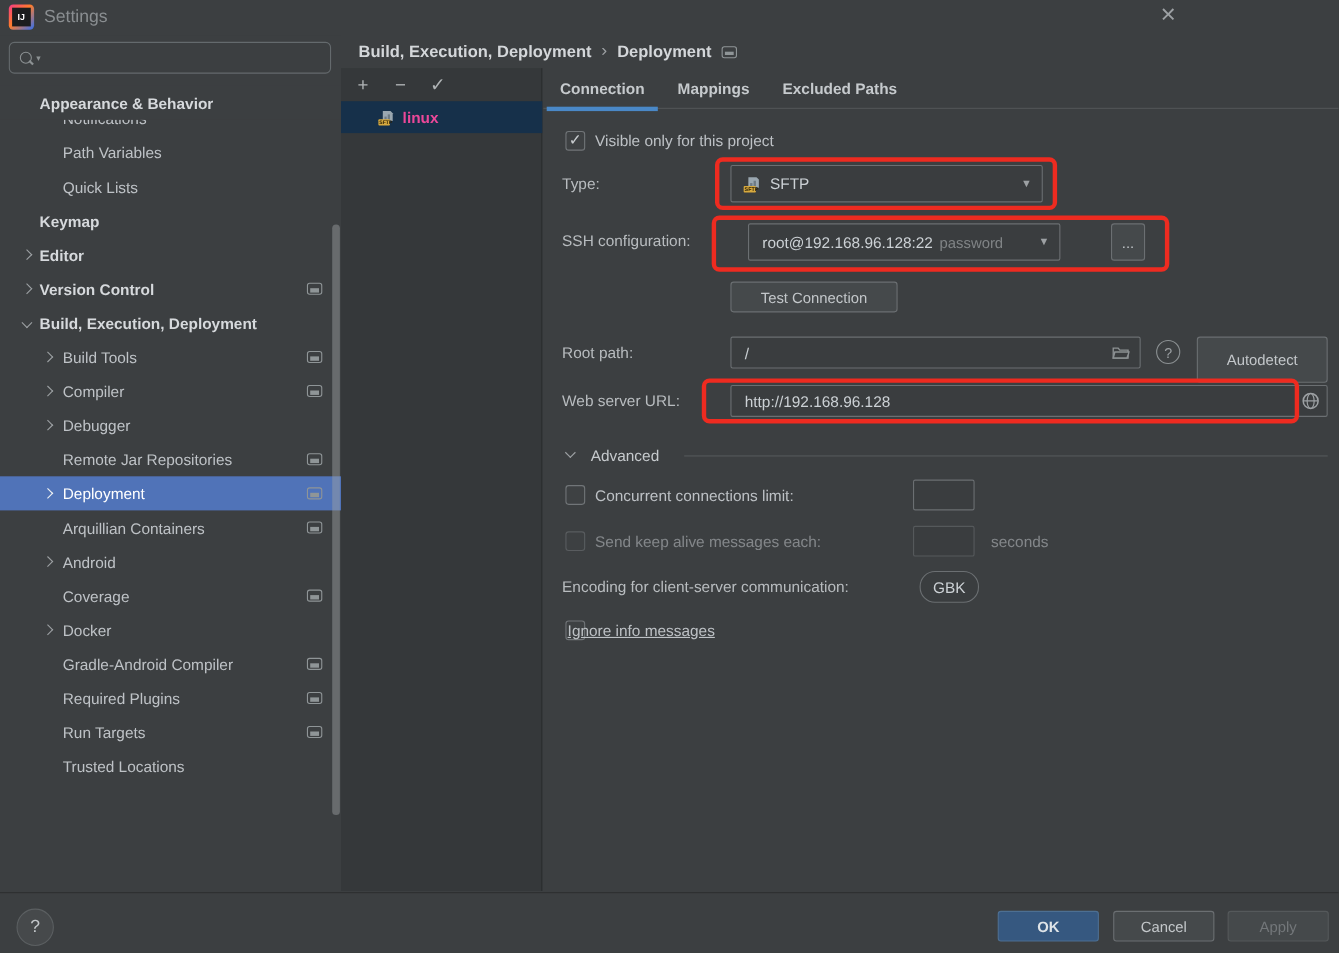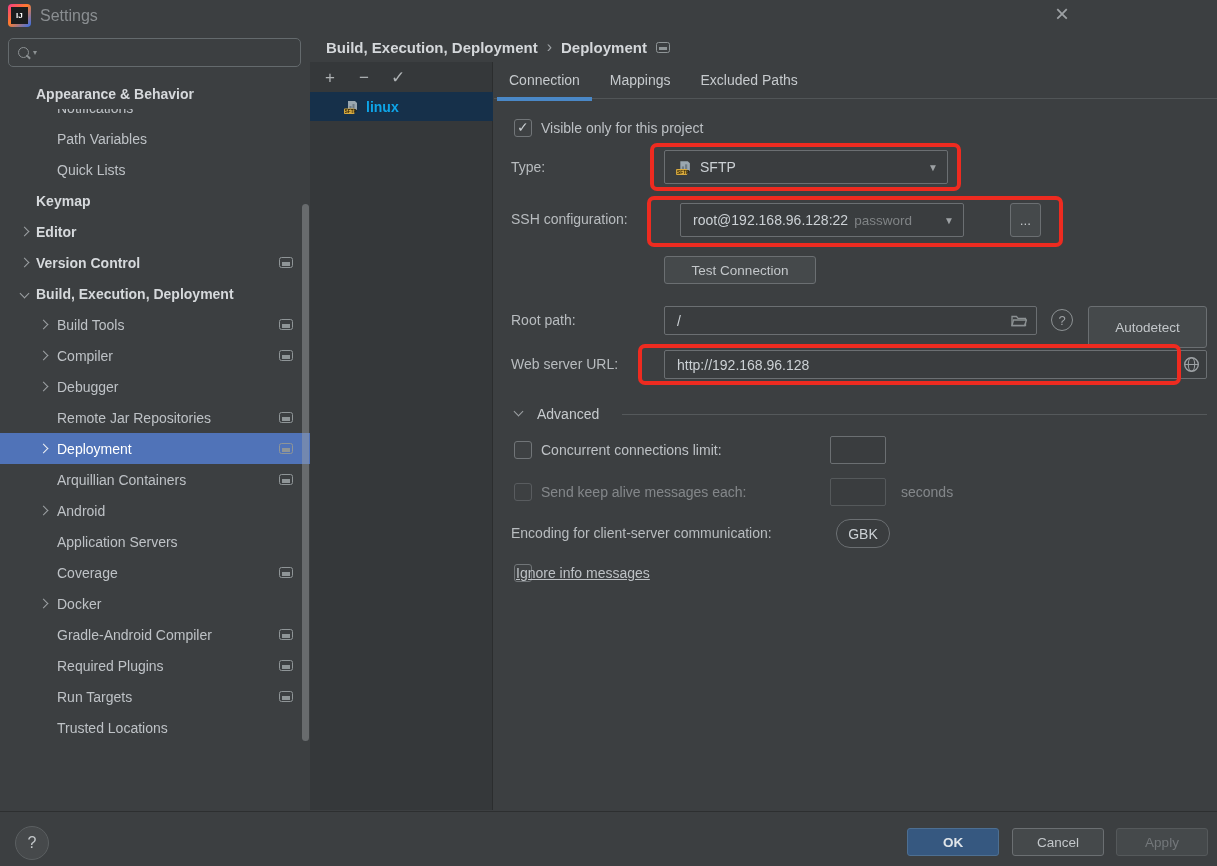--- a/index.html
+++ b/index.html
@@ -54,27 +54,27 @@
   .crumb-sep { color:#9da1a4; font-weight:normal; font-size:16px; }
   .bc-screen { position:relative; width:14px; height:11px; border:1.4px solid #8f9597; border-radius:2.5px; }
   .bc-screen::after { content:''; position:absolute; left:2px; right:2px; bottom:1.5px; height:3.5px; background:#8f9597; }
 
   
   .server-panel { position:absolute; left:310px; top:62px; width:183px; height:748px; background:#35383a;
                   border-right:1px solid #2b2d2e; }
   .srv-toolbar { position:absolute; left:0; top:0; width:183px; height:30px; display:flex; align-items:center; gap:18px; padding-left:12px; }
   .tool-ic { color:#afb3b5; font-size:17px; line-height:1; cursor:pointer; width:16px; text-align:center; }
   .srv-list { position:absolute; left:0; top:30px; width:183px; }
-  .srv-row { height:29px; display:flex; align-items:center; padding-left:33px; color:#0ea5e9; font-weight:bold; cursor:pointer; }
+  .srv-row { height:29px; display:flex; align-items:center; padding-left:33px; color:#ec4899; font-weight:bold; cursor:pointer; }
   .srv-row.selected { background:var(--list-sel); }
   .srv-row svg { margin-right:7px; flex:none; }
 
   
   .tabs { position:absolute; left:494px; top:62px; right:0; height:37px; display:flex; align-items:center;
-          border-bottom:1px solid #515557; }
+          border-bottom:1px solid #515557;font-weight:bold; }
   .tab { position:relative; height:37px; display:flex; align-items:center; padding:0 15px; color:#c6cacd; cursor:pointer; }
   .tab.active::after { content:''; position:absolute; left:3px; right:3px; bottom:-2px; height:4px; background:var(--tab-line); }
 
   
   .flabel { position:absolute; color:#b8bcbf; }
   .field { position:absolute; background:#3a3d3f; border:1px solid #6b6f72; border-radius:2px;
            display:flex; align-items:center; color:#ccd1d5; cursor:text; }
   .combo { cursor:pointer; }
   .dd-arrow { position:absolute; right:9px; color:#9da1a4; font-size:10px; }
   .hint { color:#808486; margin-left:6px; font-size:13.5px; }
@@ -172,23 +172,20 @@
           <span>Deployment</span>
           <span class="screen-icon"></span>
         </div>
         <div class="nav-item lvl1">
           <span>Arquillian Containers</span>
           <span class="screen-icon"></span>
         </div>
         <div class="nav-item lvl1">
           <span class="chev right"></span>
           <span>Android</span>
-        </div>
-        <div class="nav-item lvl1">
-          <span>Application Servers</span>
         </div>
         <div class="nav-item lvl1">
           <span>Coverage</span>
           <span class="screen-icon"></span>
         </div>
         <div class="nav-item lvl1">
           <span class="chev right"></span>
           <span>Docker</span>
         </div>
         <div class="nav-item lvl1">

